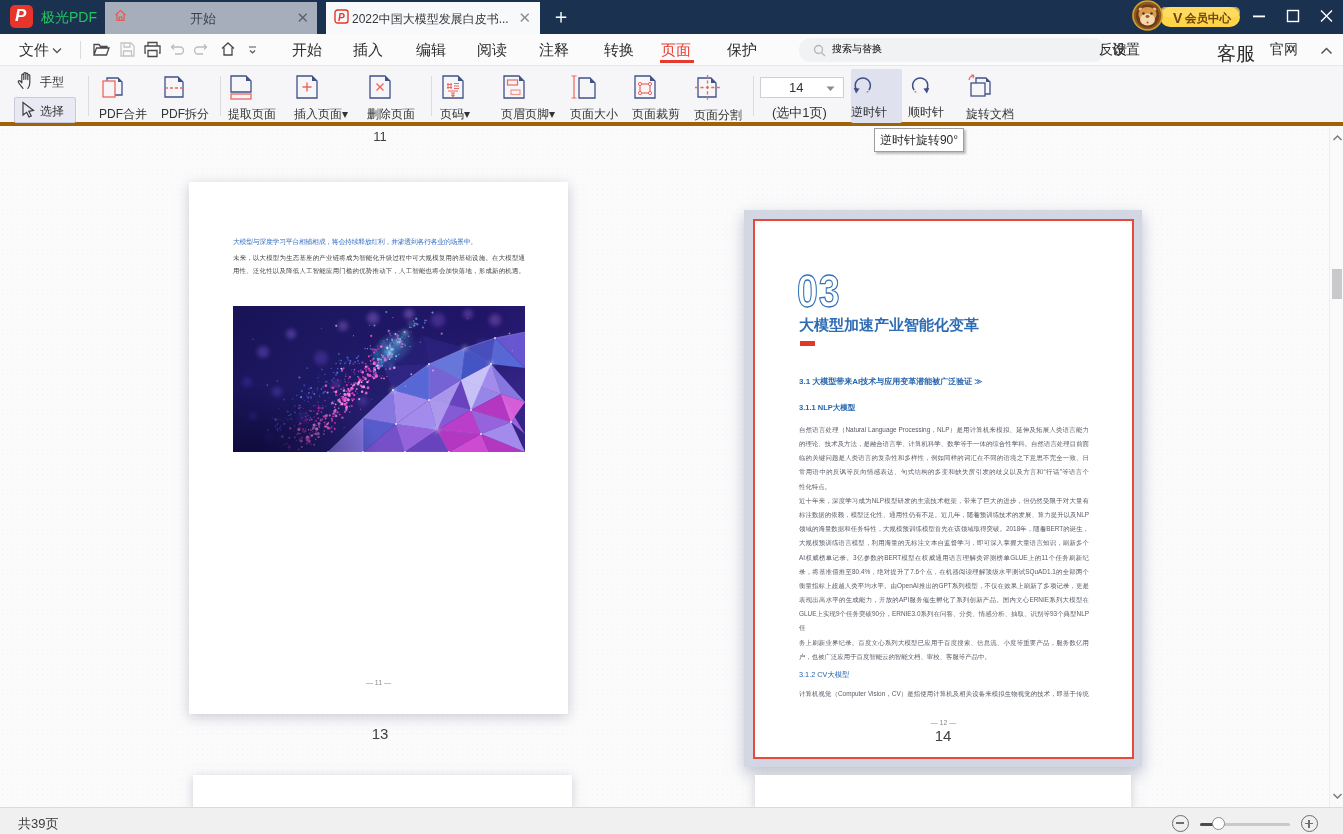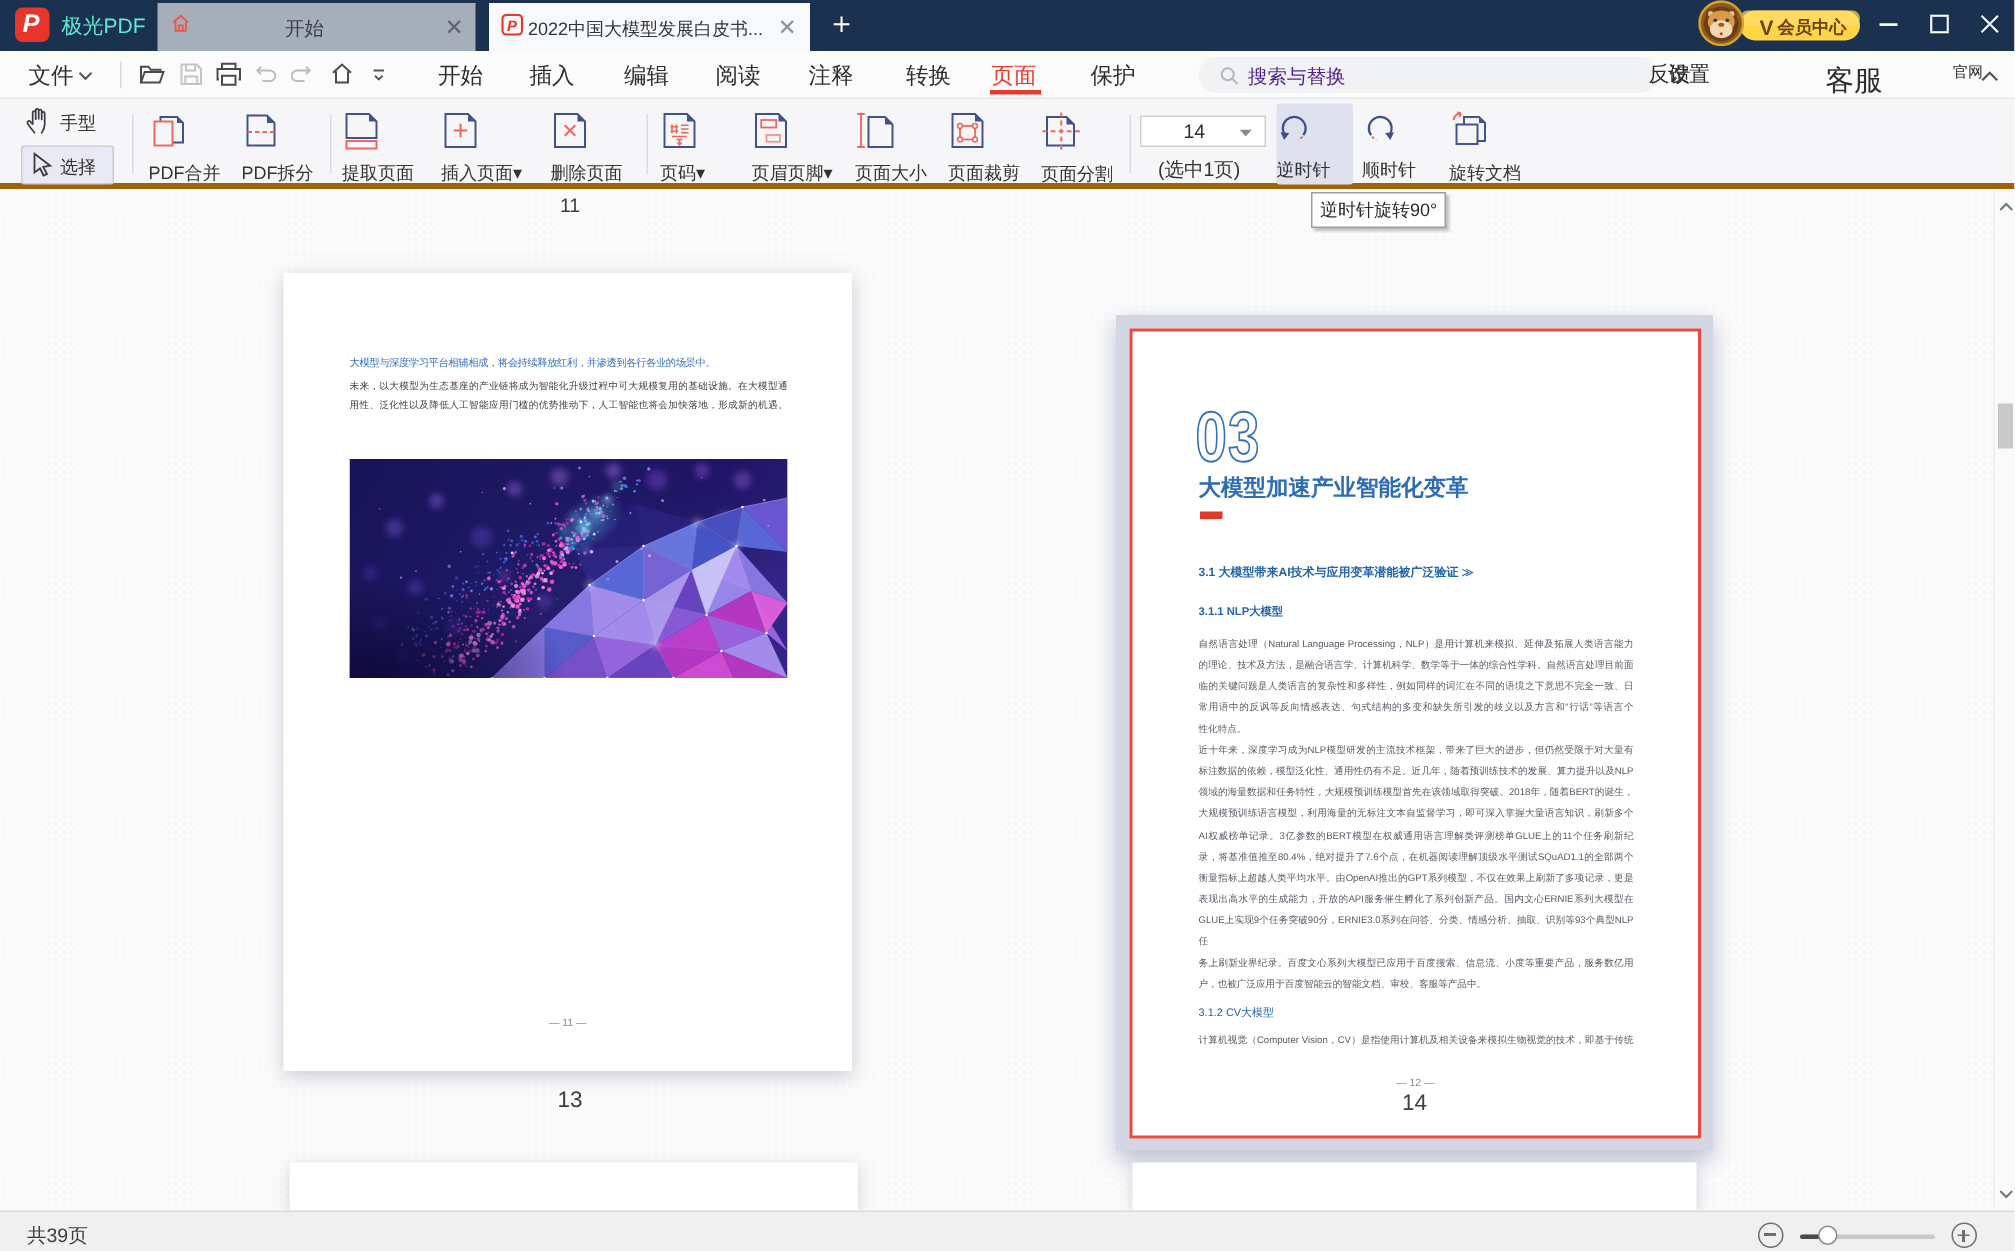--- a/index.html
+++ b/index.html
@@ -4,38 +4,38 @@
 <style>
 * { margin:0; padding:0; box-sizing:border-box; }
 html,body { width:1343px; height:834px; overflow:hidden; }
 body { font-family:"Liberation Sans", sans-serif; position:relative; background:#fbfbfc; }
 .abs { position:absolute; }
 
 
 #titlebar { position:absolute; left:0; top:0; width:1343px; height:34px; background:#1b3150; }
 #logo { position:absolute; left:10px; top:5px; width:23px; height:23px; border-radius:5px; background:#e8352b; }
 #logo span { position:absolute; left:5px; top:1px; color:#fff; font-weight:bold; font-size:17px; font-style:italic; }
-#appname { position:absolute; left:41px; top:9px; color:#5eead4; font-size:14px; }
+#appname { position:absolute; left:41px; top:9px; color:#22c55e; font-size:14px; }
 .ttab { position:absolute; top:2px; height:32px; }
 #tab1 { left:105px; width:212px; background:#a7aebb; }
 #tab1 .home { position:absolute; left:9px; top:7px; }
 #tab1 .cap { position:absolute; left:0; right:16px; top:8px; text-align:center; color:#39404e; font-size:13px; }
 #tab1 .x { position:absolute; right:8px; top:7px; color:#5d6470; font-size:15px; }
 #tab2 { left:326px; width:214px; background:#f8f9fa; }
 #tab2 .cap { position:absolute; left:26px; top:9px; color:#33363b; font-size:12px; }
 #tab2 .x { position:absolute; right:9px; top:7px; color:#8b8f96; font-size:15px; }
 #plus { position:absolute; left:549px; top:3px; width:24px; height:28px; color:#fff; font-size:20px; font-weight:300; text-align:center; line-height:26px; }
 
 
 #menubar { position:absolute; left:0; top:34px; width:1343px; height:32px; background:#fbfbfc; border-bottom:1px solid #e6e6e8; }
 .mitem { position:absolute; top:7px; font-size:15px; color:#2d2d2f; }
 .mred { color:#e8392e; }
 #mred-line { position:absolute; left:660px; top:26px; width:34px; height:3px; background:#e8392e; }
 #search { position:absolute; left:799px; top:4px; width:306px; height:24px; border-radius:12px; background:#f1f2f4; }
-#search .ph { position:absolute; left:33px; top:4px; font-size:13px; color:#4c1d95; }
+#search .ph { position:absolute; left:33px; top:4px; font-size:10px; color:#000000; }
 
 
 #toolbar { position:absolute; left:0; top:66px; width:1343px; height:60px; background:#f6f6f8; border-bottom:4px solid #a16207; }
 .tsep { position:absolute; top:10px; width:1px; height:40px; background:#dcdcde; }
 .tbtn { position:absolute; top:8px; text-align:left; }
 .tbtn .lbl { font-size:12px; color:#333; margin-top:4px; line-height:12px; white-space:nowrap; }
 .smallrow { position:absolute; font-size:12px; color:#333; }
 #selbox { position:absolute; left:14px; top:31px; width:62px; height:26px; background:#e9e9f3; border:1px solid #c9cade; border-radius:2px; }
 #rotbox { position:absolute; left:851px; top:3px; width:51px; height:54px; background:#dfe1ef; border-radius:2px; }
 #combo { position:absolute; left:760px; top:11px; width:84px; height:21px; background:#fff; border:1px solid #cfcfd1; font-size:13px; color:#333; }
@@ -159,21 +159,21 @@
   <div id="search">
     <svg style="position:absolute;left:14px;top:6px" width="13" height="13" viewBox="0 0 13 13">
         <circle cx="5.5" cy="5.5" r="4" fill="none" stroke="#b3b6bc" stroke-width="1.3"></circle>
         <path d="M8.5 8.5 L12 12" stroke="#b3b6bc" stroke-width="1.3"></path>
       </svg>
     <div class="ph">搜索与替换</div>
   </div>
   <div class="mitem" style="left:1112px;font-size:14px">设置</div>
   <div class="mitem" style="left:1099px;font-size:14px">反馈</div>
   <div class="mitem" style="left:1217px;font-size:19px">客服</div>
-  <div class="mitem" style="left:1302px;font-size:10px">官网</div>
+  <div class="mitem" style="left:1270px;font-size:14px">官网</div>
   <svg class="abs" style="left:1320px;top:13px" width="13" height="8" viewBox="0 0 13 8">
       <path d="M1.5 6.5 L6.5 1.5 L11.5 6.5" fill="none" stroke="#555" stroke-width="1.5"></path>
     </svg>
 </div>
 
 <div id="toolbar">
 
   <svg class="abs" style="left:17px;top:5px" width="19" height="19" viewBox="0 0 19 19">
       <path d="M6 17.5 C4.5 15.5 2.2 12.8 1.4 11.2 C0.8 10 2.2 9 3.2 10 L4.8 11.8 V4.2 C4.8 2.8 6.8 2.8 6.8 4.2 V8.5 M6.8 8.5 V2.6 C6.8 1.2 8.8 1.2 8.8 2.6 V8.2 M8.8 8.2 V3.2 C8.8 1.8 10.8 1.8 10.8 3.2 V8.6 M10.8 8.6 V4.6 C10.8 3.2 12.8 3.2 12.8 4.6 V12 C12.8 14.5 12 15.8 10.8 17.5" fill="none" stroke="#3c3c3e" stroke-width="1.15" stroke-linecap="round" stroke-linejoin="round"></path>
     </svg>

